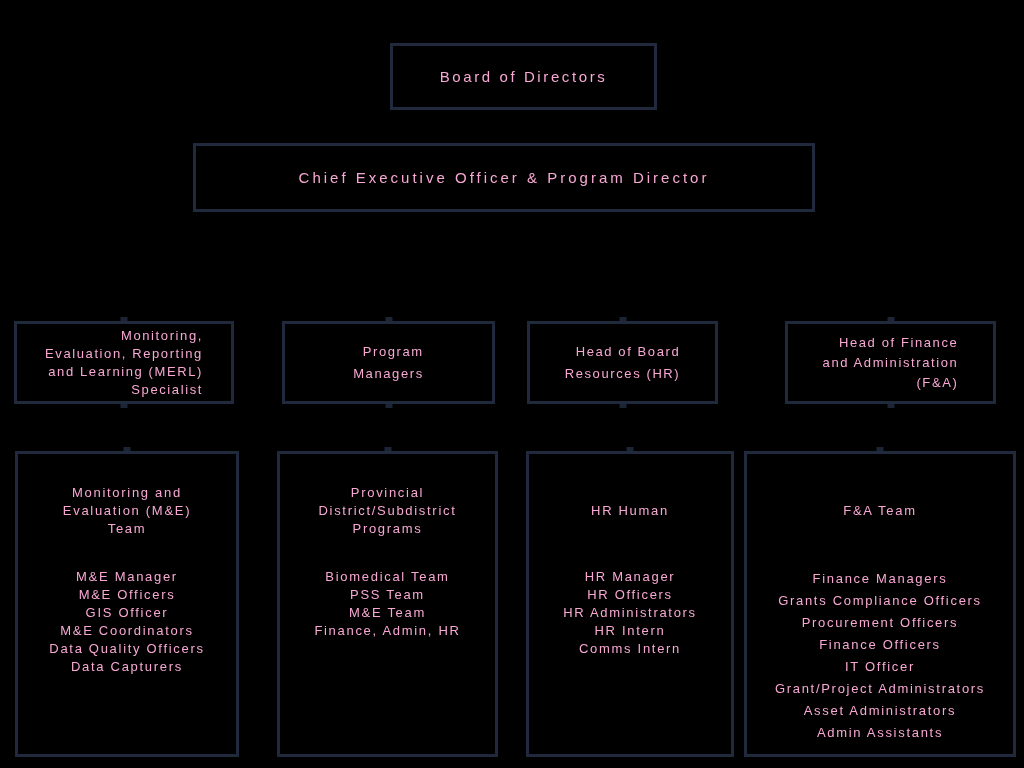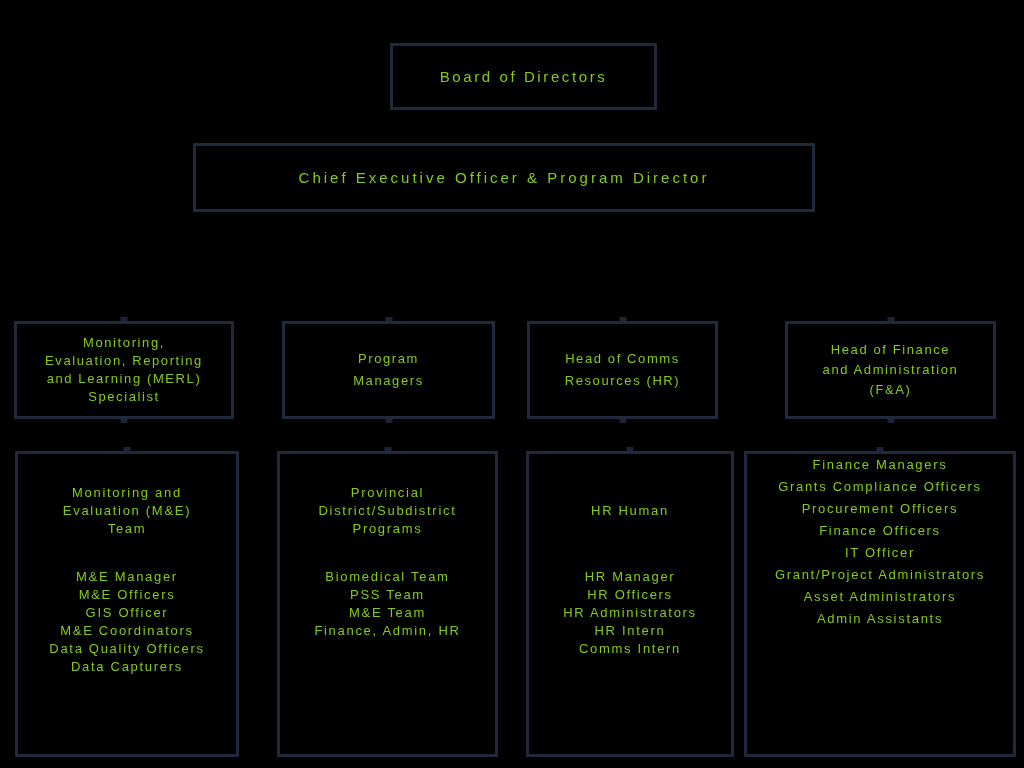--- a/index.html
+++ b/index.html
@@ -7,21 +7,21 @@
     padding: 0;
     background: #000000;
   }
   .canvas {
     position: relative;
     width: 1024px;
     height: 768px;
     background: #000000;
     overflow: hidden;
     font-family: "Liberation Sans", sans-serif;
-    color: #84cc16;
+    color: #f9a8d4;
   }
   .node {
     position: absolute;
     box-sizing: border-box;
     border: 3px solid #202a3c;
     display: flex;
     align-items: center;
     justify-content: center;
     text-align: center;
   }
@@ -32,21 +32,21 @@
 
   
   .node--board { left: 390px; top: 43px; width: 267px; height: 67px; }
   .node--board .node-label { font-size: 15px; letter-spacing: 2.6px; }
 
   
   .node--ceo { left: 193px; top: 143px; width: 622px; height: 69px; }
   .node--ceo .node-label { font-size: 15px; letter-spacing: 3px; }
 
   
-  .node--mgr { top: 321px; height: 98px; font-size: 13px; letter-spacing: 1.6px; }
+  .node--mgr { top: 321px; height: 83px; font-size: 13px; letter-spacing: 1.6px; text-align: right; }
   .node--mgr .node-label { line-height: 19px; }
   .mgr-0 { left: 14px;  width: 220px; }
   .mgr-0 .node-label { line-height: 18px; }
   .mgr-1 { left: 282px; width: 213px; }
   .mgr-1 .node-label { line-height: 22px; }
   .mgr-2 { left: 527px; width: 191px; }
   .mgr-2 .node-label { line-height: 22px; }
   .mgr-3 { left: 785px; width: 211px; }
   .mgr-3 .node-label { line-height: 20px; }
 
@@ -116,21 +116,21 @@
 
   <div class="node node--mgr mgr-1">
     <div class="stub stub--top"></div>
     <span class="node-label">Program
 Managers</span>
     <div class="stub stub--bottom"></div>
   </div>
 
   <div class="node node--mgr mgr-2">
     <div class="stub stub--top"></div>
-    <span class="node-label">Head of Comms
+    <span class="node-label">Head of Board
 Resources (HR)</span>
     <div class="stub stub--bottom"></div>
   </div>
 
   <div class="node node--mgr mgr-3">
     <div class="stub stub--top"></div>
     <span class="node-label">Head of Finance
 and Administration
 (F&amp;A)</span>
     <div class="stub stub--bottom"></div>
@@ -165,20 +165,21 @@
     <div class="team-title">HR Human</div>
     <div class="team-members">HR Manager
 HR Officers
 HR Administrators
 HR Intern
 Comms Intern</div>
   </div>
 
   <div class="node node--team team-3">
     <div class="stub stub--top"></div>
+    <div class="team-title">F&amp;A Team</div>
     <div class="team-members">Finance Managers
 Grants Compliance Officers
 Procurement Officers
 Finance Officers
 IT Officer
 Grant/Project Administrators
 Asset Administrators
 Admin Assistants</div>
   </div>
 

